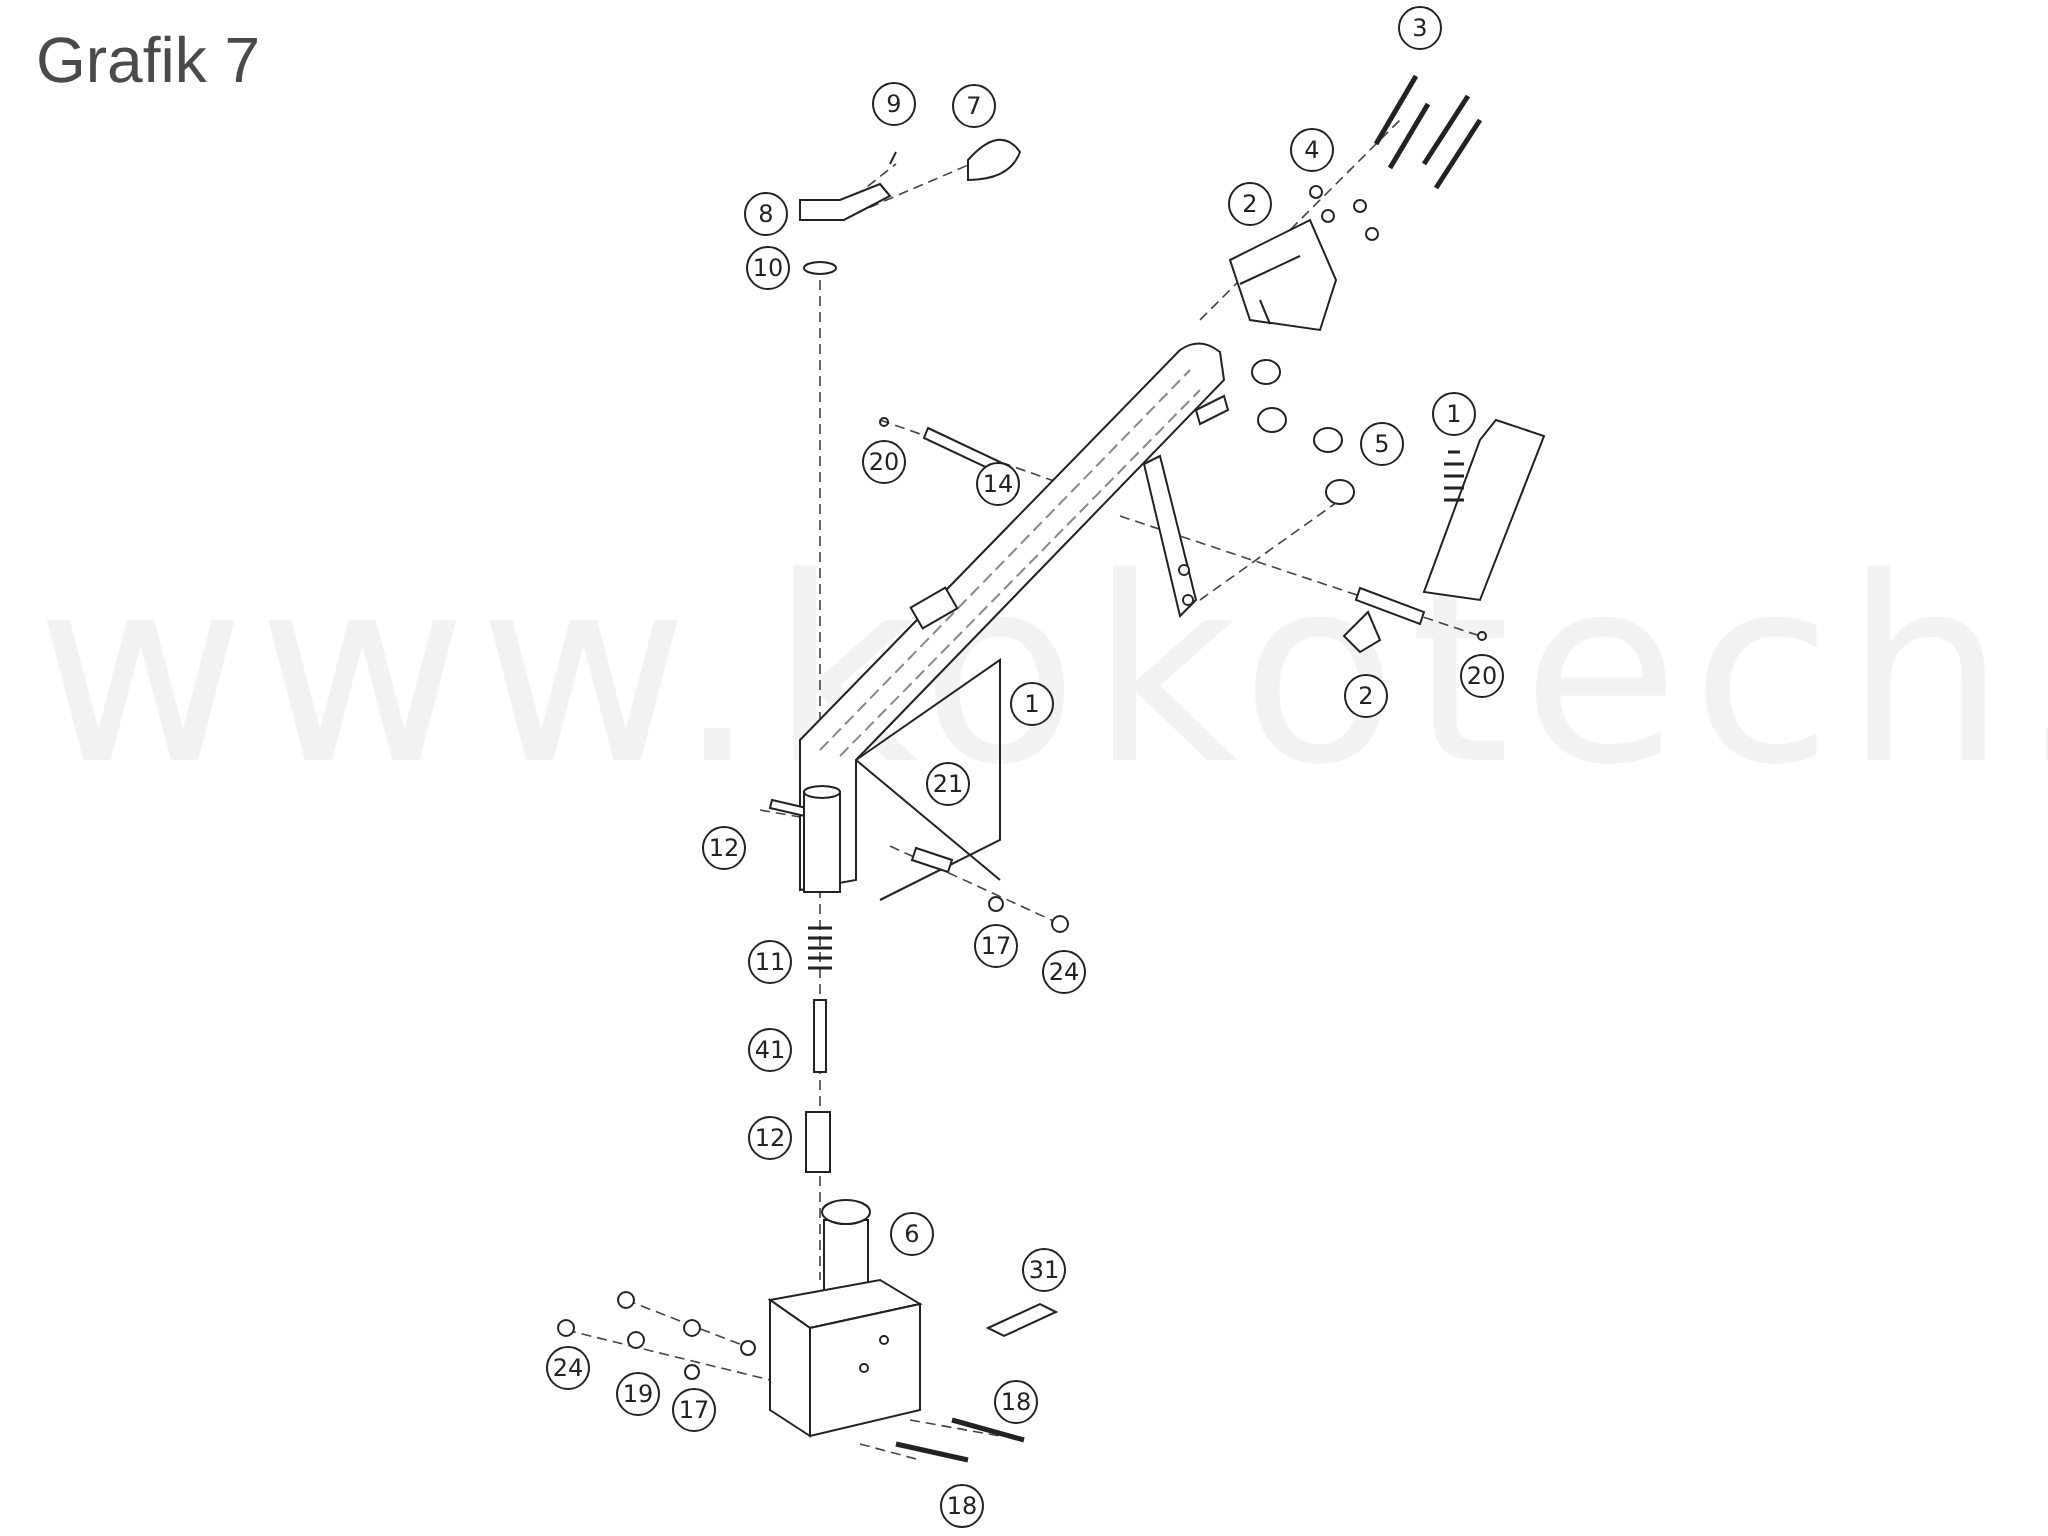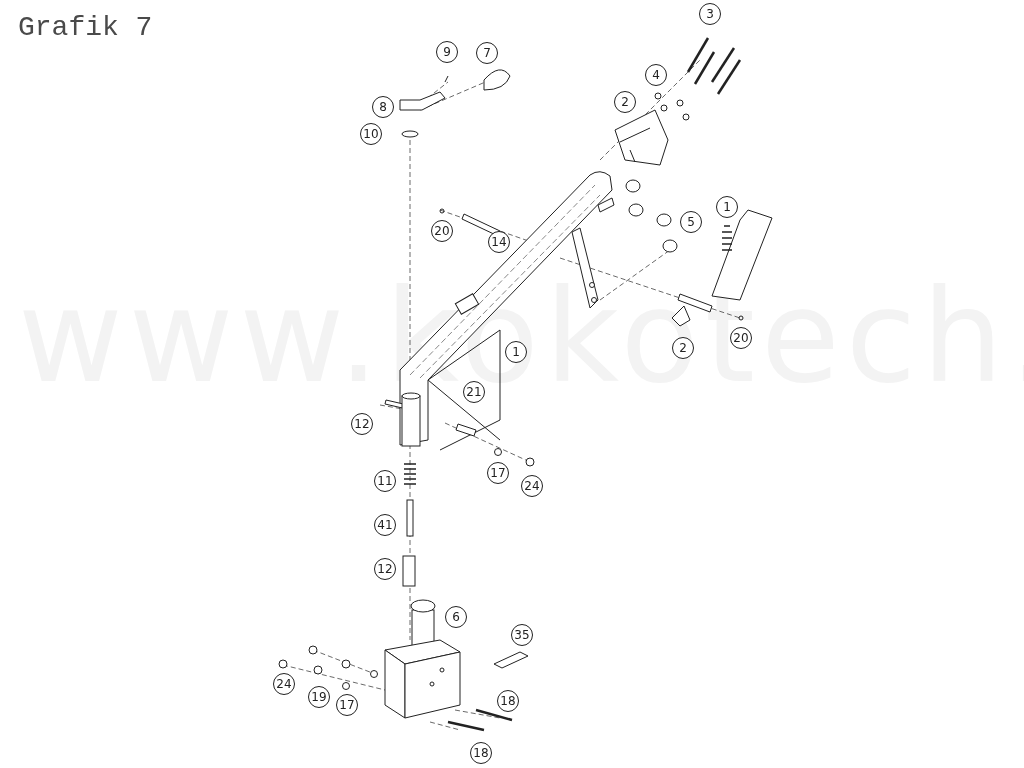--- a/index.html
+++ b/index.html
@@ -1,17 +1,17 @@
 <!DOCTYPE html>
 <html><head>
   <meta charset="utf-8">
   <style>
     html, body { margin: 0; padding: 0; background: #ffffff; }
     body { width: 1024px; height: 768px; position: relative; overflow: hidden; font-family: "DejaVu Sans", sans-serif; }
-    .title { position: absolute; left: 18px; top: 12px; font-family: Liberation Mono, monospace; font-size: 28px; color: #4a4a4a; letter-spacing: 0px; font-weight: normal; }
+    .title { position: absolute; left: 18px; top: 12px; font-family: Liberation Sans, sans-serif; font-size: 32px; color: #4a4a4a; letter-spacing: 0px; font-weight: normal; }
     .watermark { position: absolute; left: 18px; top: 262px; font-family: "DejaVu Sans", sans-serif; font-size: 128px; color: #f3f3f3; white-space: nowrap; letter-spacing: 6px; z-index: 0; }
     svg.diagram { position: absolute; left: 0; top: 0; z-index: 1; }
     .callout { position: absolute; width: 20px; height: 20px; border: 1px solid #222; border-radius: 50%; background: #fff; font-family: "DejaVu Sans", sans-serif; font-size: 12px; line-height: 20px; text-align: center; color: #222; z-index: 2; box-sizing: content-box; }
   </style>
 </head>
 <body>
 
 <div class="title">Grafik 7</div>
 <div class="watermark">www.kokotech.de</div>
 
@@ -148,31 +148,31 @@
 
 <div class="callout" style="left:505px;top:341px">1</div>
 <div class="callout" style="left:614px;top:91px">2</div>
 <div class="callout" style="left:699px;top:3px">3</div>
 <div class="callout" style="left:645px;top:64px">4</div>
 <div class="callout" style="left:680px;top:211px">5</div>
 <div class="callout" style="left:445px;top:606px">6</div>
 <div class="callout" style="left:476px;top:42px">7</div>
 <div class="callout" style="left:372px;top:96px">8</div>
 <div class="callout" style="left:436px;top:41px">9</div>
-<div class="callout" style="left:360px;top:123px">10</div>
+<div class="callout" style="left:373px;top:123px">10</div>
 <div class="callout" style="left:374px;top:470px">11</div>
 <div class="callout" style="left:374px;top:558px">12</div>
 <div class="callout" style="left:672px;top:337px">2</div>
 <div class="callout" style="left:488px;top:231px">14</div>
 <div class="callout" style="left:716px;top:196px">1</div>
 <div class="callout" style="left:351px;top:413px">12</div>
 <div class="callout" style="left:487px;top:462px">17</div>
 <div class="callout" style="left:336px;top:694px">17</div>
 <div class="callout" style="left:497px;top:690px">18</div>
 <div class="callout" style="left:470px;top:742px">18</div>
 <div class="callout" style="left:308px;top:686px">19</div>
 <div class="callout" style="left:431px;top:220px">20</div>
 <div class="callout" style="left:730px;top:327px">20</div>
 <div class="callout" style="left:463px;top:381px">21</div>
 <div class="callout" style="left:374px;top:514px">41</div>
-<div class="callout" style="left:511px;top:624px">35</div>
+<div class="callout" style="left:511px;top:624px">31</div>
 <div class="callout" style="left:521px;top:475px">24</div>
 <div class="callout" style="left:273px;top:673px">24</div>
 
 </body></html>

